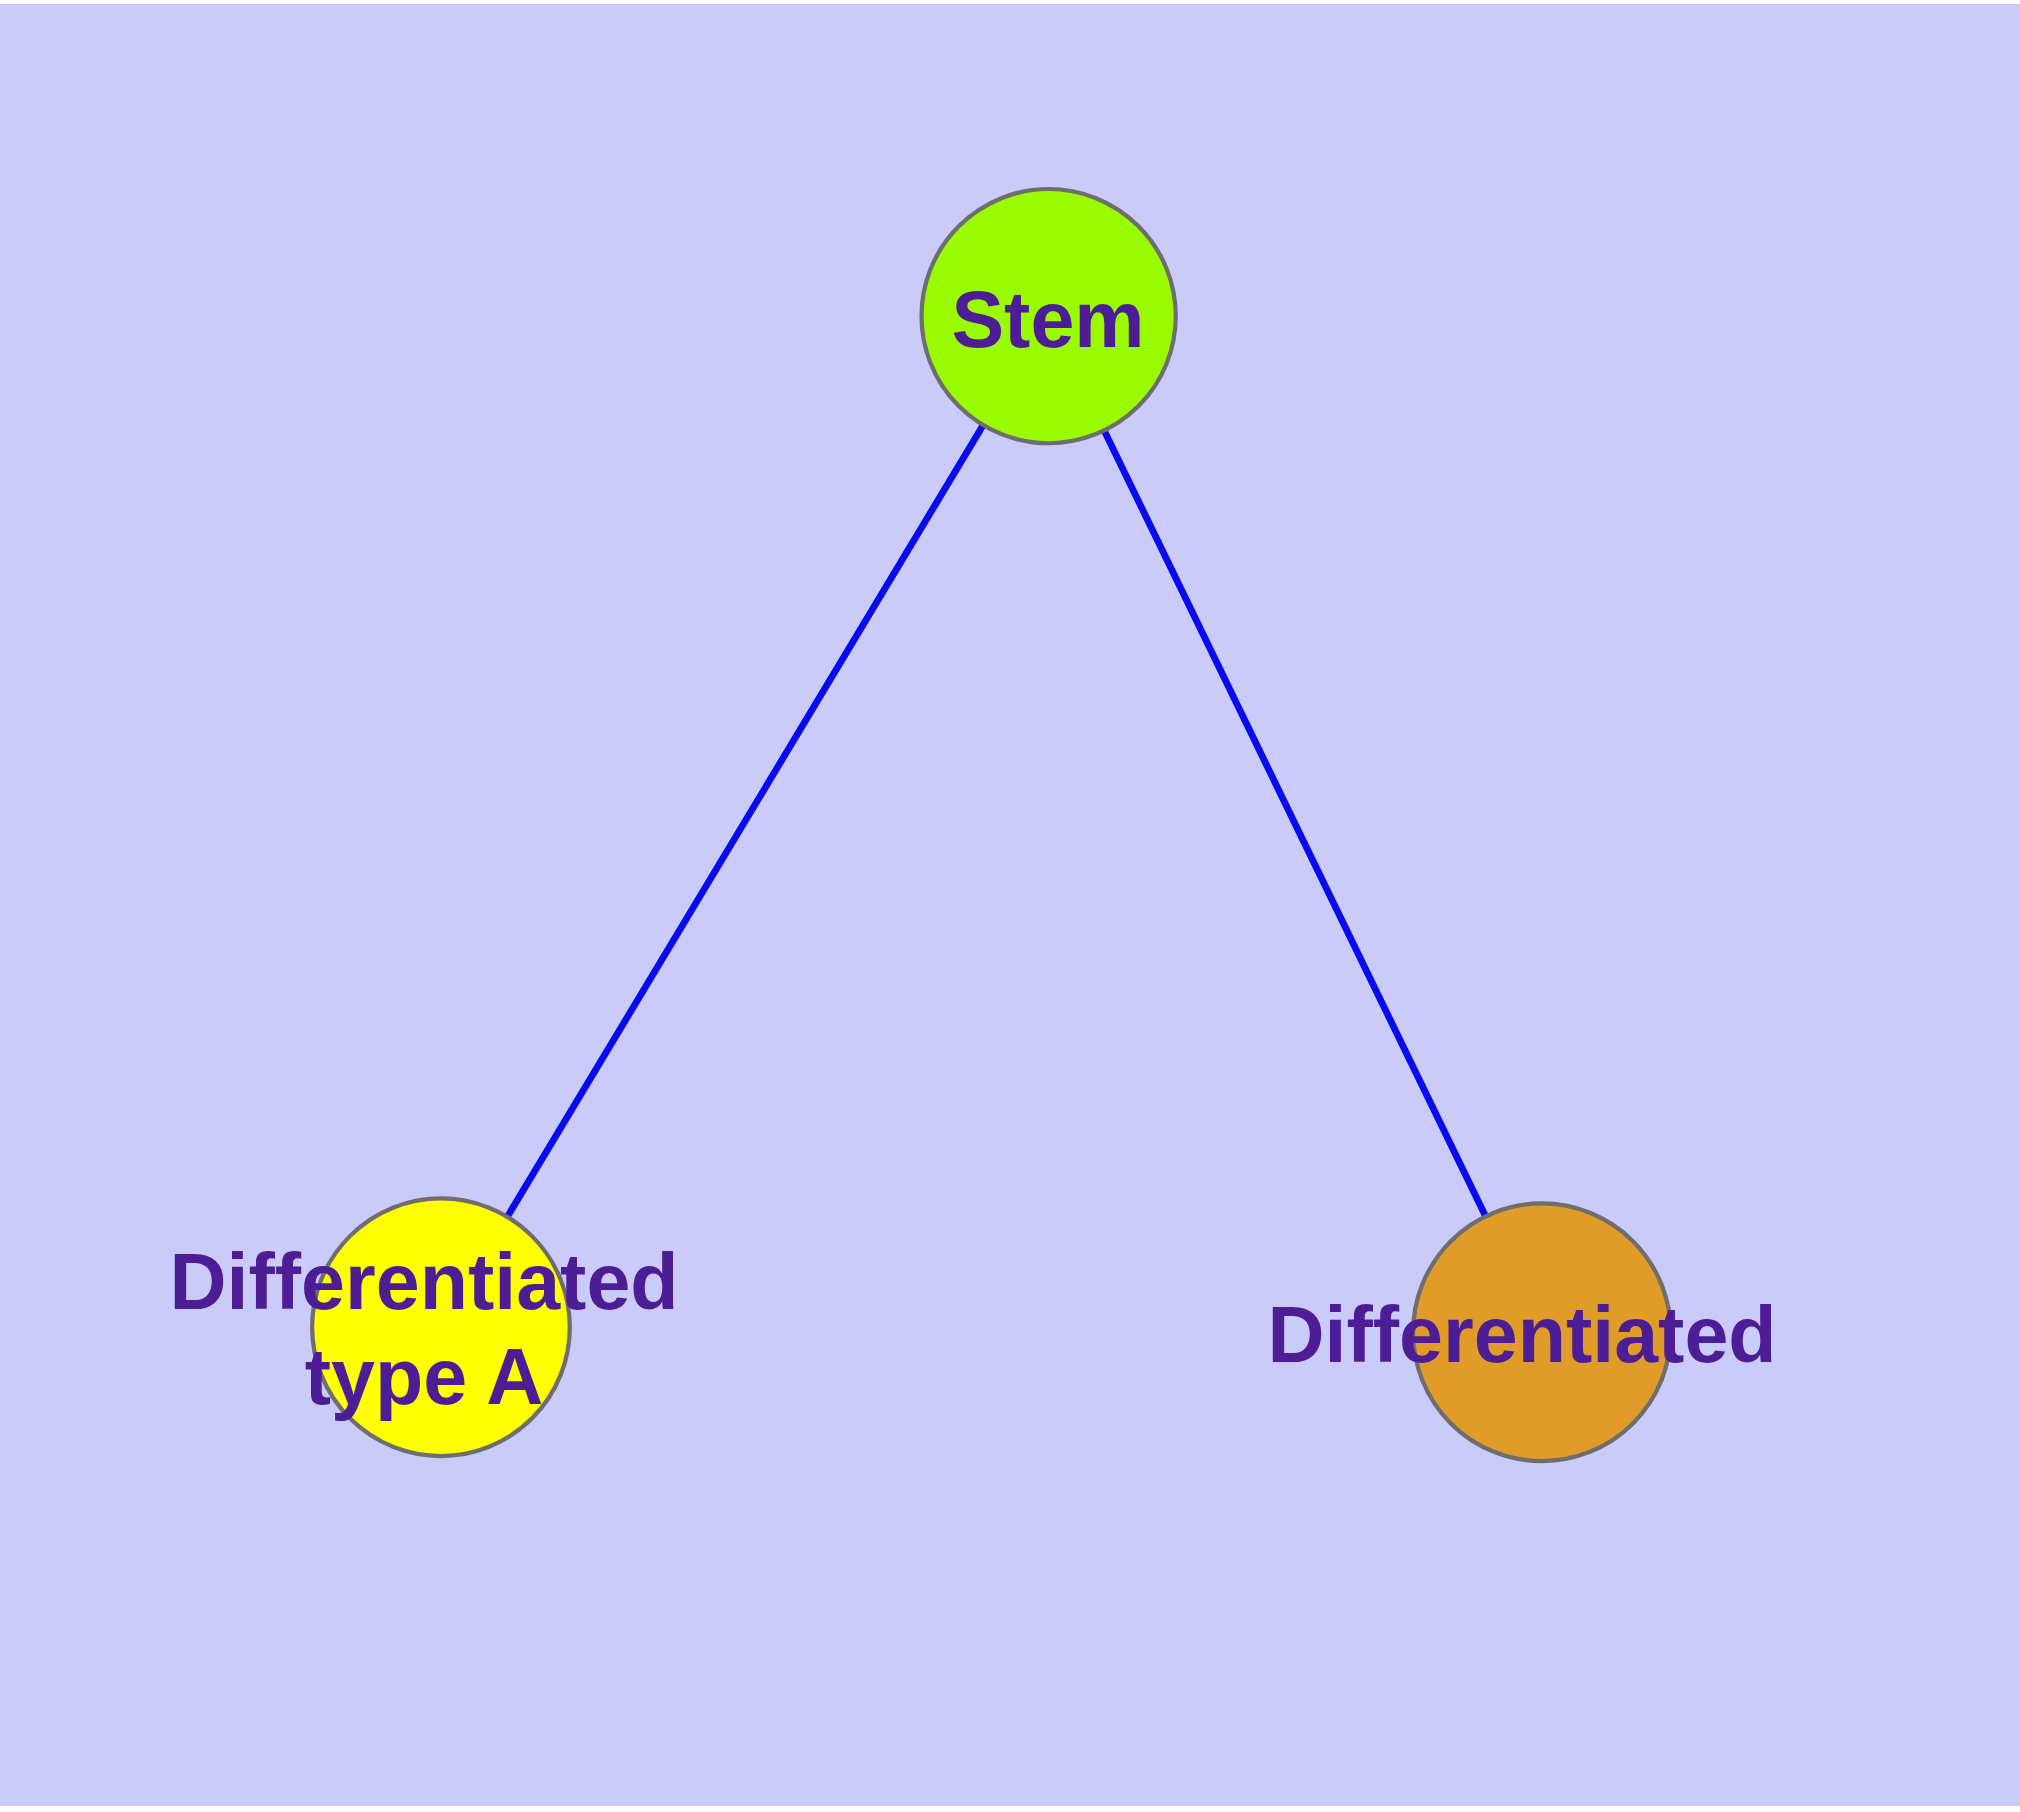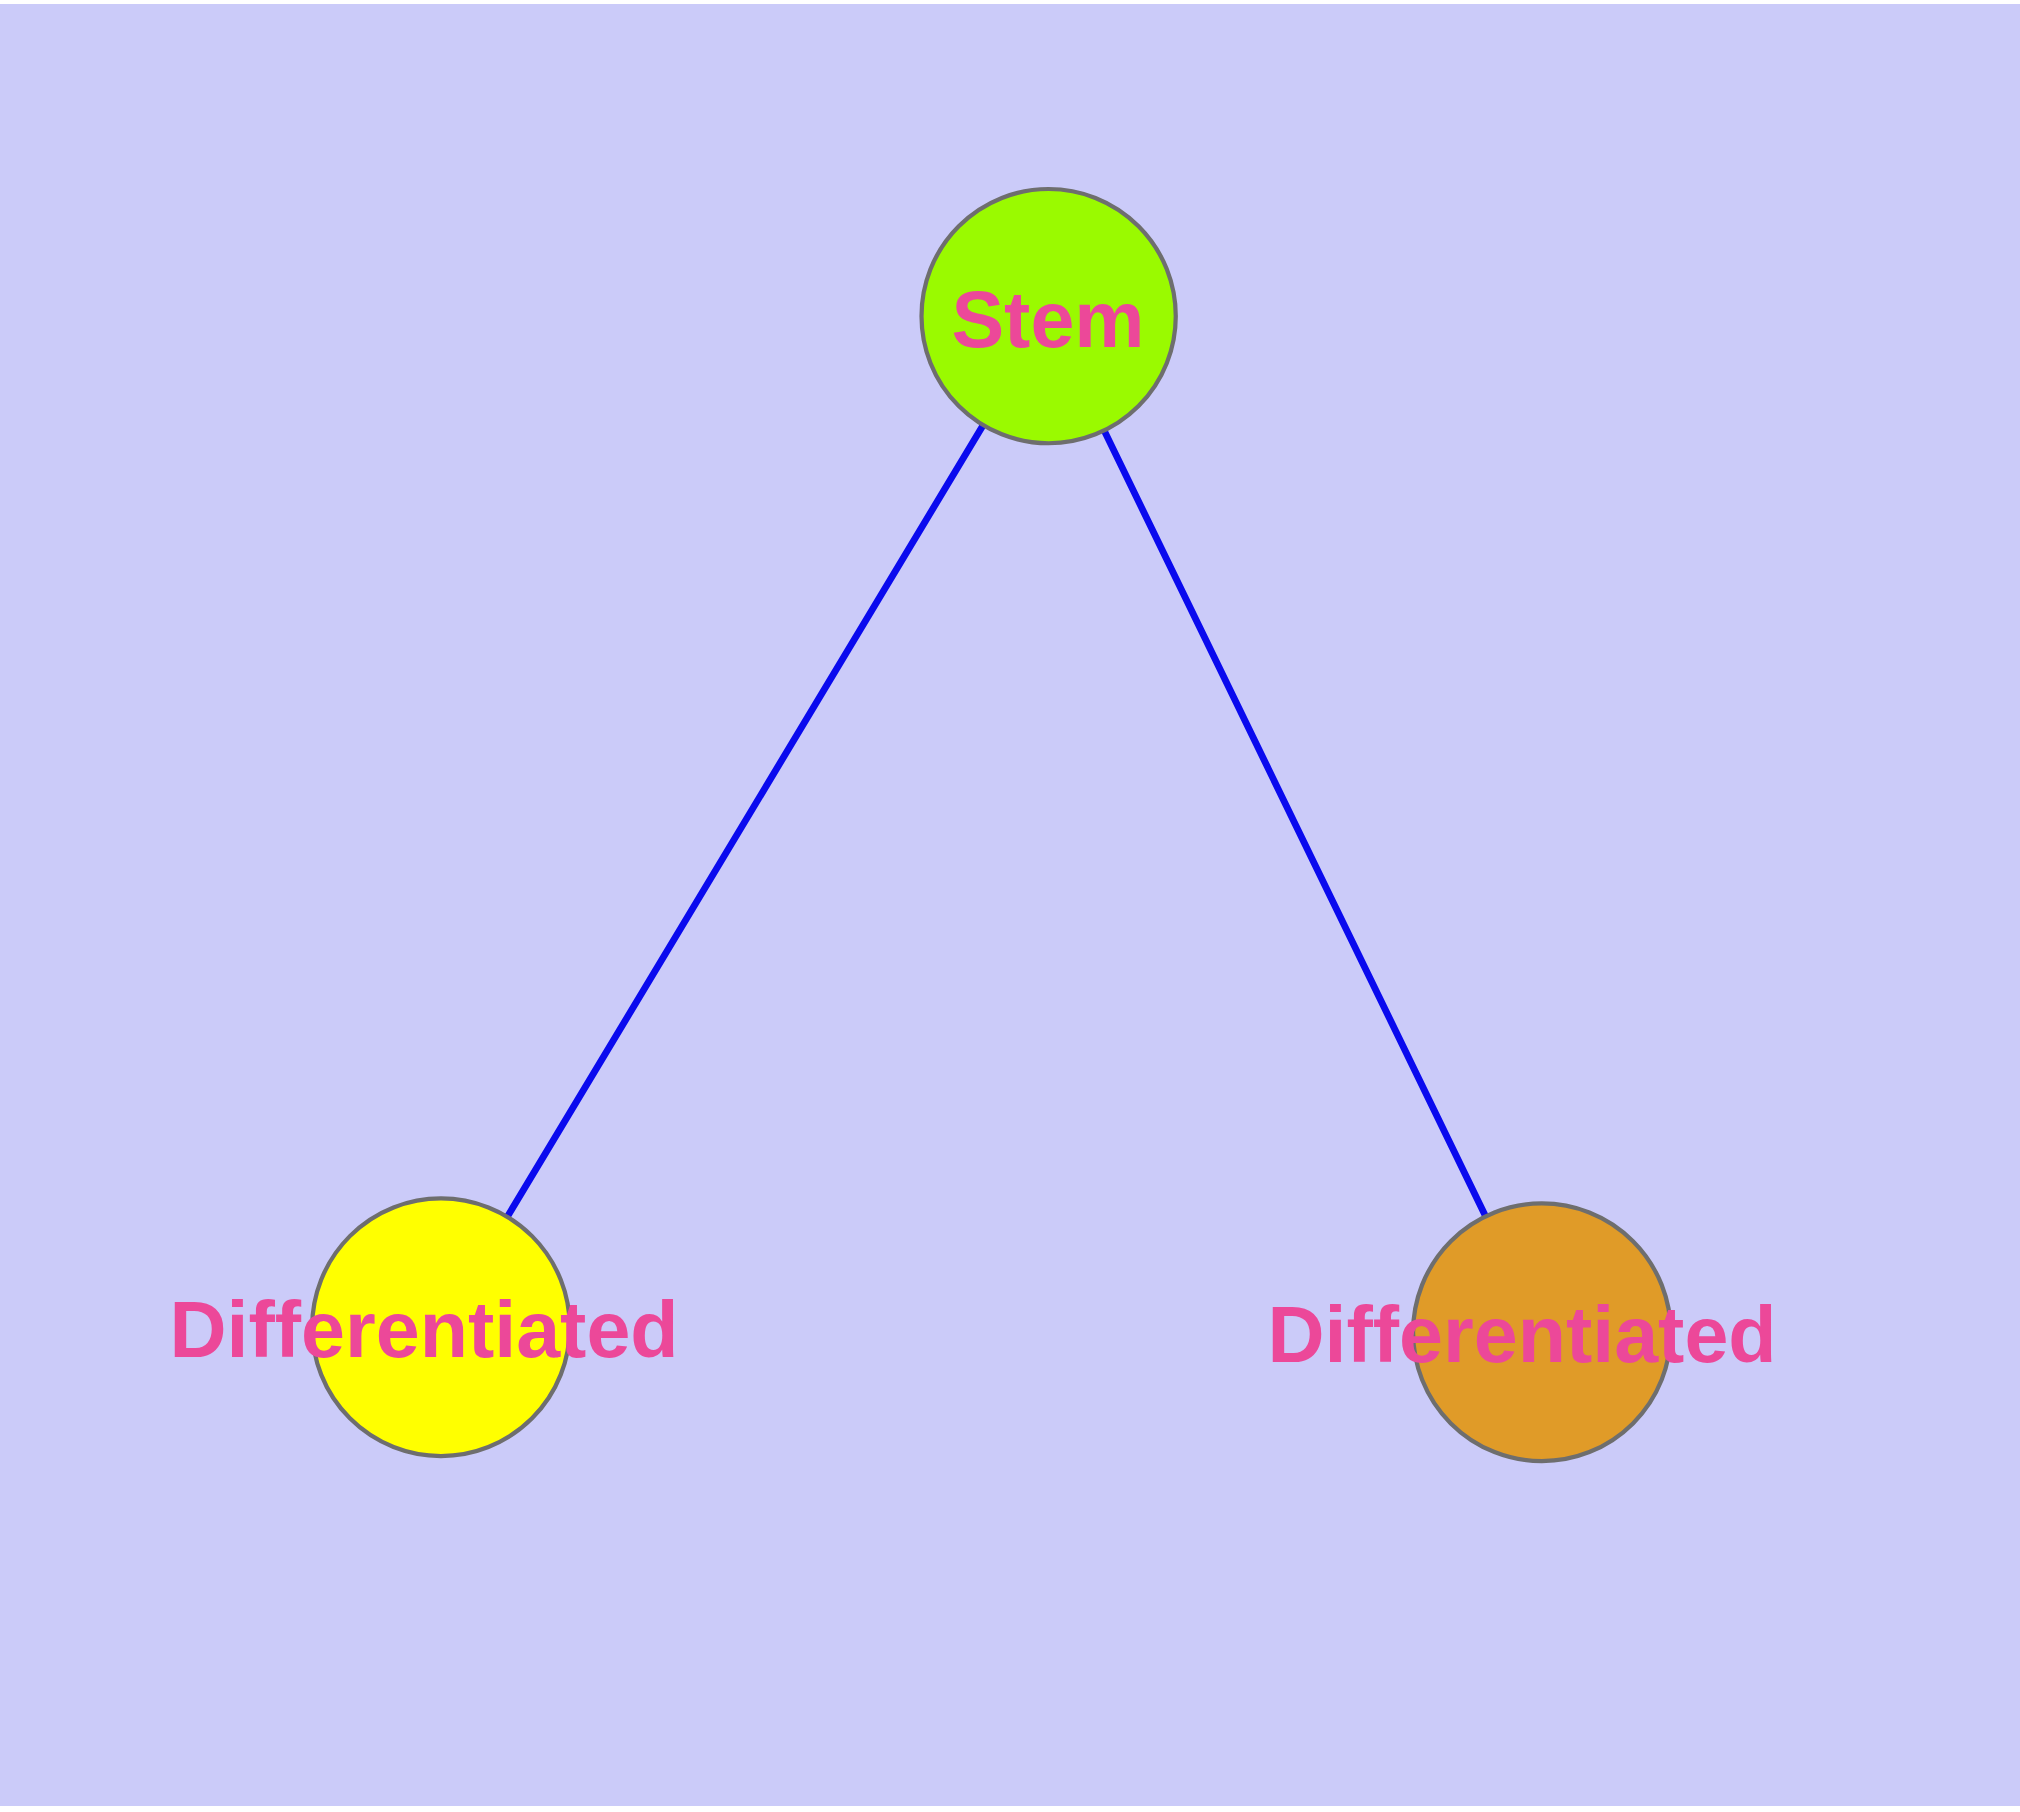--- a/index.html
+++ b/index.html
@@ -29,21 +29,21 @@
     fill: none;
   }
   .node-circle {
     stroke: #6E6E6E;
     stroke-width: 5;
   }
   .label {
     position: absolute;
     transform: translate(-50%, -50%);
     text-align: center;
-    color: #ec4899;
+    color: #4c1d95;
     font-weight: bold;
     font-size: 79px;
     line-height: 95px;
     white-space: nowrap;
   }
 </style>
 </head>
 <body>
 
 <div class="canvas">
@@ -60,20 +60,21 @@
 
     <circle class="node-circle" cx="520" cy="1566" r="152" fill="#FFFF00" stroke="#6E6E6E"></circle>
 
     <circle class="node-circle" cx="1819" cy="1572" r="152" fill="#E09B28" stroke="#6E6E6E"></circle>
   </svg>
 
   <div class="label" style="left:1048px; top:319px;">Stem</div>
 
   <div class="label" style="left:424px; top:1329px;">
     <span>Differentiated</span><br>
+    <span>type A</span>
   </div>
 
   <div class="label" style="left:1522px; top:1334px;">
     <span>Differentiated</span><br>
   </div>
 
 </div>
 
 
 </body></html>

